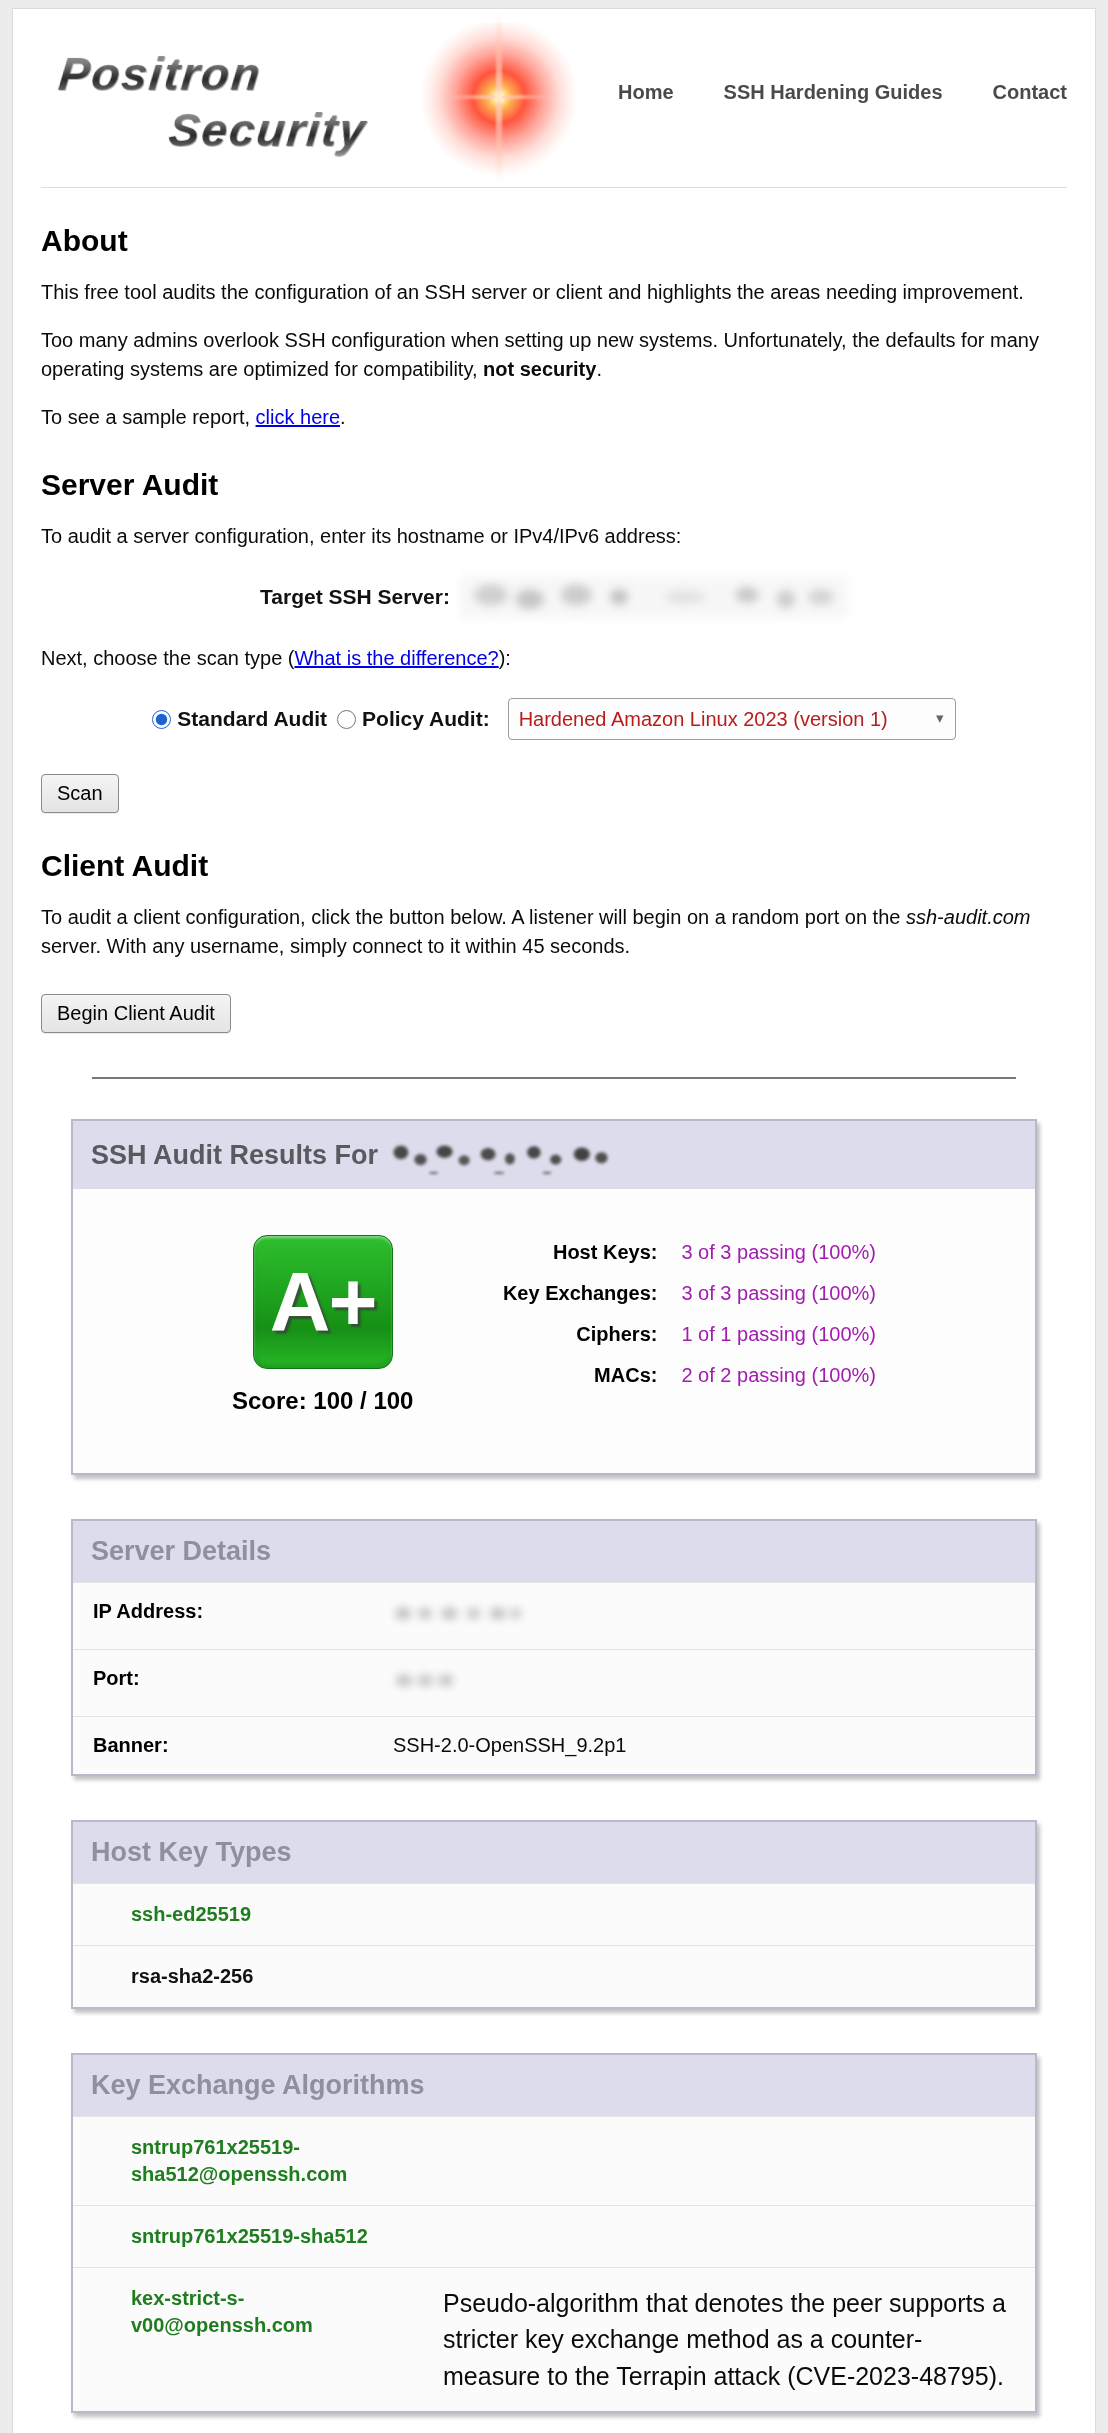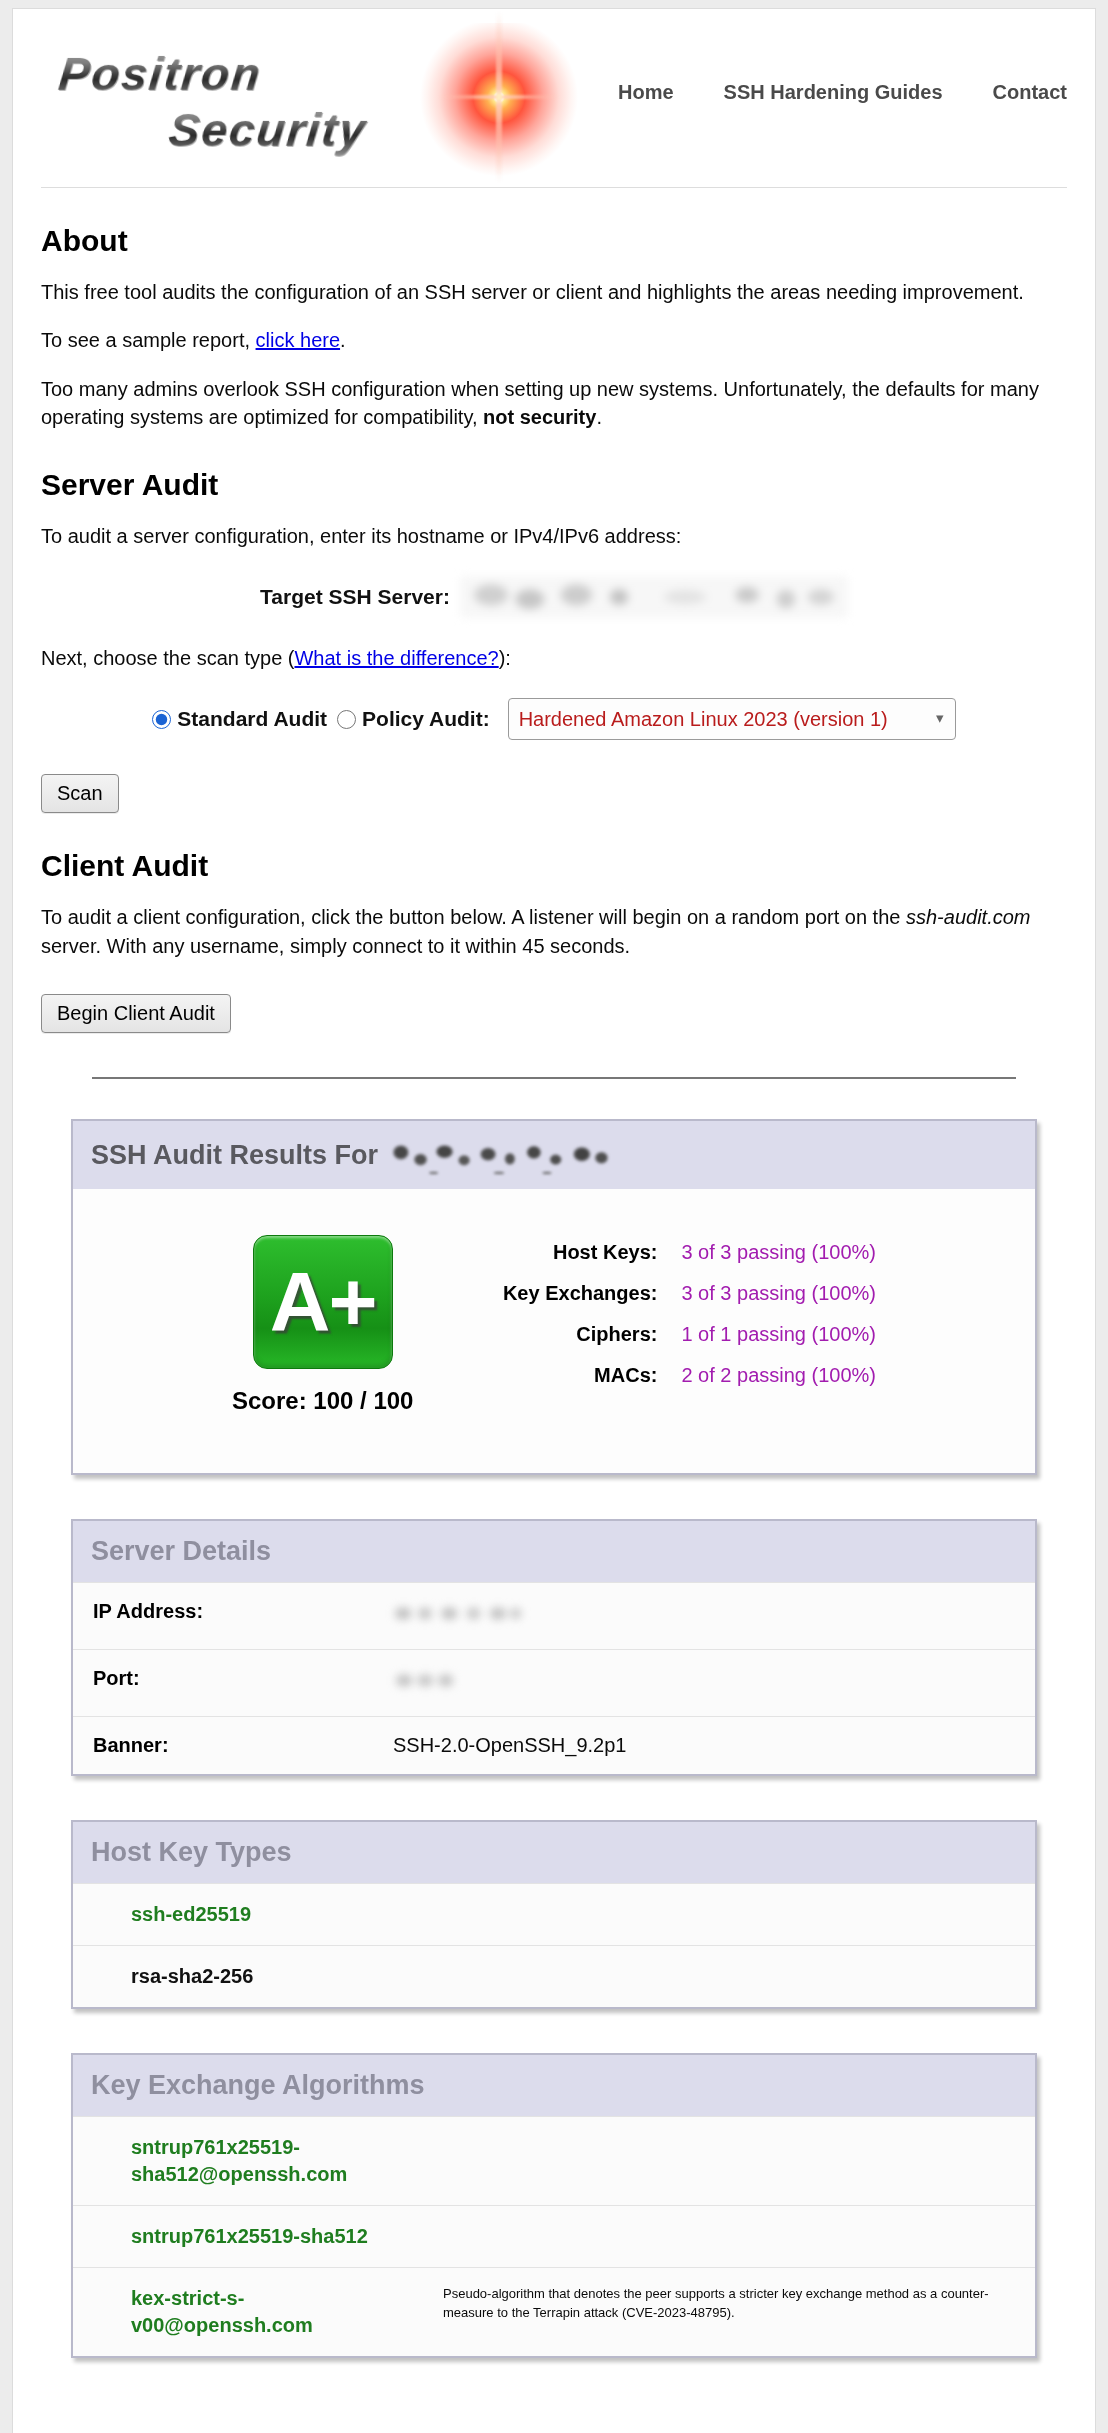--- a/index.html
+++ b/index.html
@@ -138,21 +138,21 @@
   
   .tbl-row { display: grid; grid-template-columns: 300px 1fr; padding: 17px 20px; border-top: 1px solid #e3e3e3; background: #fbfbfb; font-size: 20px; }
   .tbl-row:first-of-type { border-top: none; }
   .tbl-label { font-weight: bold; color: #000; }
   .tbl-value { color: #0a0a0a; }
   .algo-row { display: grid; grid-template-columns: 350px 1fr; padding: 17px 20px; border-top: 1px solid #e3e3e3; background: #fbfbfb; }
   .algo-row:first-of-type { border-top: none; }
   .algo-name { font-weight: bold; font-size: 20px; word-break: break-word; padding-right: 30px; line-height: 1.35; margin-left: 38px; }
   .algo-name.green { color: #1f7d1f; }
   .algo-name.dark { color: #111; }
-  .algo-note { font-size: 13px; line-height: 1.45; color: #0a0a0a; }
+  .algo-note { font-size: 25px; line-height: 1.45; color: #0a0a0a; }
   .redact-ip { width: 128px; height: 27px; background:
       radial-gradient(ellipse 12px 9px at 8% 50%, #bdbdbd 0 55%, transparent 78%),
       radial-gradient(ellipse 10px 9px at 25% 50%, #c3c3c3 0 55%, transparent 78%),
       radial-gradient(ellipse 12px 9px at 44% 50%, #bfbfbf 0 55%, transparent 78%),
       radial-gradient(ellipse 10px 9px at 63% 50%, #c6c6c6 0 55%, transparent 78%),
       radial-gradient(ellipse 12px 9px at 82% 50%, #c0c0c0 0 55%, transparent 78%),
       radial-gradient(ellipse 9px 8px at 96% 50%, #c8c8c8 0 55%, transparent 78%);
     filter: blur(4px); }
   .redact-port { width: 62px; height: 27px; background:
       radial-gradient(ellipse 12px 9px at 18% 50%, #c0c0c0 0 55%, transparent 78%),
@@ -175,22 +175,22 @@
       <a>Home</a>
       <a>SSH Hardening Guides</a>
       <a>Contact</a>
     </nav>
   </div>
   <div class="header-divider"></div>
 
   <section>
     <h2 class="sec-title">About</h2>
     <p class="body-p">This free tool audits the configuration of an SSH server or client and highlights the areas needing improvement.</p>
+    <p class="body-p"><span>Too many admins overlook SSH configuration when setting up new systems. Unfortunately, the defaults for many operating systems are optimized for compatibility, </span><span class="bold">not security</span><span>.</span></p>
     <p class="body-p"><span>To see a sample report, </span><a class="text-link">click here</a><span>.</span></p>
-    <p class="body-p"><span>Too many admins overlook SSH configuration when setting up new systems. Unfortunately, the defaults for many operating systems are optimized for compatibility, </span><span class="bold">not security</span><span>.</span></p>
   </section>
 
   <section>
     <h2 class="sec-title">Server Audit</h2>
     <p class="body-p">To audit a server configuration, enter its hostname or IPv4/IPv6 address:</p>
     <div class="center-row">
       <span class="field-label">Target SSH Server:</span>
       <div class="redact-input" title=""></div>
     </div>
     <p class="body-p scan-type-row"><span>Next, choose the scan type (</span><a class="text-link">What is the difference?</a><span>):</span></p>

